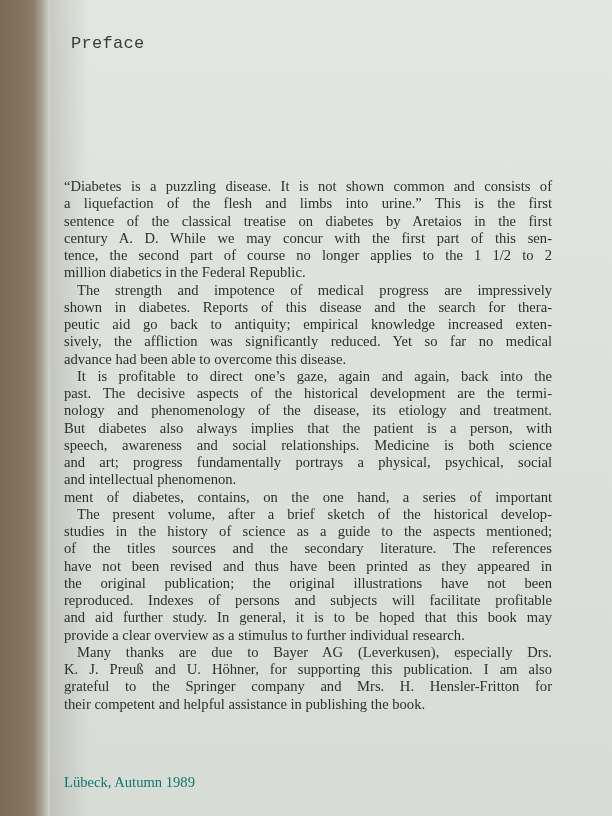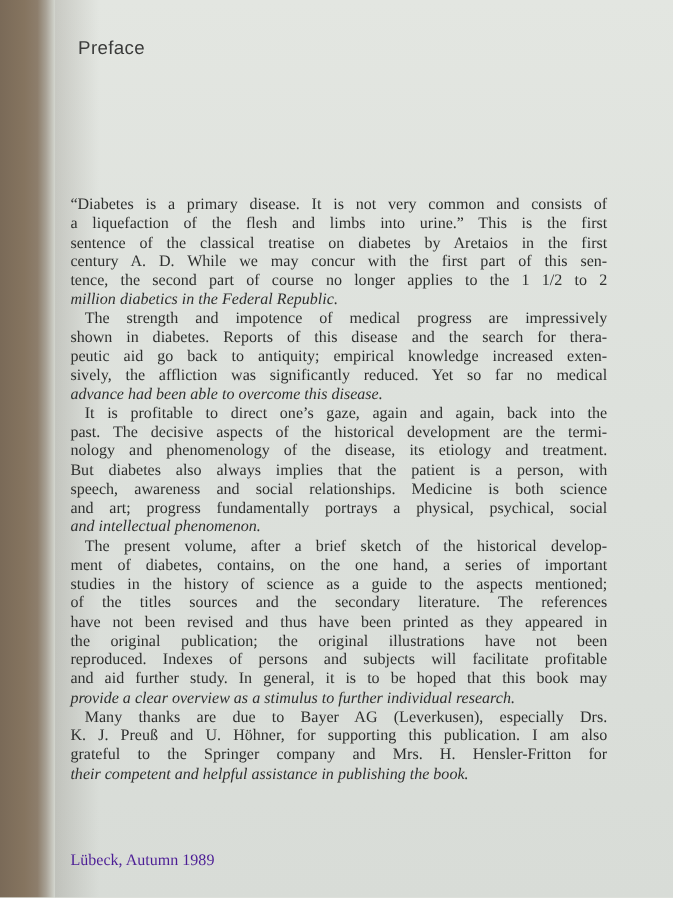--- a/index.html
+++ b/index.html
@@ -14,48 +14,48 @@
   .page {
     position: absolute; left: 50px; top: 0; width: 562px; height: 816px;
     background: linear-gradient(180deg, #e3e6e1 0%, #dde1dc 45%, #d8dcd7 100%);
   }
   .page-shade {
     position: absolute; left: 50px; top: 0; width: 40px; height: 816px;
     background: linear-gradient(to right, rgba(120,115,105,0.25), rgba(120,115,105,0));
   }
   .heading {
     position: absolute; left: 71px; top: 34px;
-    font-family: Liberation Sans, sans-serif; font-size: 17px; color: #3a3b3a;
+    font-family: Liberation Mono, monospace; font-size: 17px; color: #3a3b3a;
     letter-spacing: 0.3px;
   }
   .body-text {
     position: absolute; left: 64px; top: 178px; width: 488px;
     font-family: "Liberation Serif", serif; font-size: 14.6px; line-height: 17.25px;
     color: #2e2f2e; text-align: justify;
   }
   .line { display: block; white-space: nowrap; text-align-last: justify; height: 17.25px; }
-  .line.last { text-align-last: left; font-style: italic; }
+  .line.last { text-align-last: left; }
   .line.indent { padding-left: 13px; font-family: Liberation Serif, serif; }
   .sig {
     position: absolute; left: 64px; top: 774px;
-    font-family: "Liberation Serif", serif; font-size: 14.6px; color: #4c1d95;
+    font-family: "Liberation Serif", serif; font-size: 14.6px; color: #0f766e;
   }
 </style>
 </head>
 <body>
 
 <div class="binding"></div>
 <div class="page"></div>
 <div class="page-shade"></div>
 
 <div class="heading">Preface</div>
 
 <div class="body-text">
   <div>
-    <span class="line">“Diabetes is a primary disease. It is not very common and consists of</span>
+    <span class="line">“Diabetes is a puzzling disease. It is not shown common and consists of</span>
     <span class="line">a liquefaction of the flesh and limbs into urine.” This is the first</span>
     <span class="line">sentence of the classical treatise on diabetes by Aretaios in the first</span>
     <span class="line">century A. D. While we may concur with the first part of this sen-</span>
     <span class="line">tence, the second part of course no longer applies to the 1 1/2 to 2</span>
     <span class="line last">million diabetics in the Federal Republic.</span>
   </div>
   <div>
     <span class="line indent">The strength and impotence of medical progress are impressively</span>
     <span class="line">shown in diabetes. Reports of this disease and the search for thera-</span>
     <span class="line">peutic aid go back to antiquity; empirical knowledge increased exten-</span>
@@ -65,22 +65,22 @@
   <div>
     <span class="line indent">It is profitable to direct one’s gaze, again and again, back into the</span>
     <span class="line">past. The decisive aspects of the historical development are the termi-</span>
     <span class="line">nology and phenomenology of the disease, its etiology and treatment.</span>
     <span class="line">But diabetes also always implies that the patient is a person, with</span>
     <span class="line">speech, awareness and social relationships. Medicine is both science</span>
     <span class="line">and art; progress fundamentally portrays a physical, psychical, social</span>
     <span class="line last">and intellectual phenomenon.</span>
   </div>
   <div>
+    <span class="line">ment of diabetes, contains, on the one hand, a series of important</span>
     <span class="line indent">The present volume, after a brief sketch of the historical develop-</span>
-    <span class="line">ment of diabetes, contains, on the one hand, a series of important</span>
     <span class="line">studies in the history of science as a guide to the aspects mentioned;</span>
     <span class="line">of the titles sources and the secondary literature. The references</span>
     <span class="line">have not been revised and thus have been printed as they appeared in</span>
     <span class="line">the original publication; the original illustrations have not been</span>
     <span class="line">reproduced. Indexes of persons and subjects will facilitate profitable</span>
     <span class="line">and aid further study. In general, it is to be hoped that this book may</span>
     <span class="line last">provide a clear overview as a stimulus to further individual research.</span>
   </div>
   <div>
     <span class="line indent">Many thanks are due to Bayer AG (Leverkusen), especially Drs.</span>

